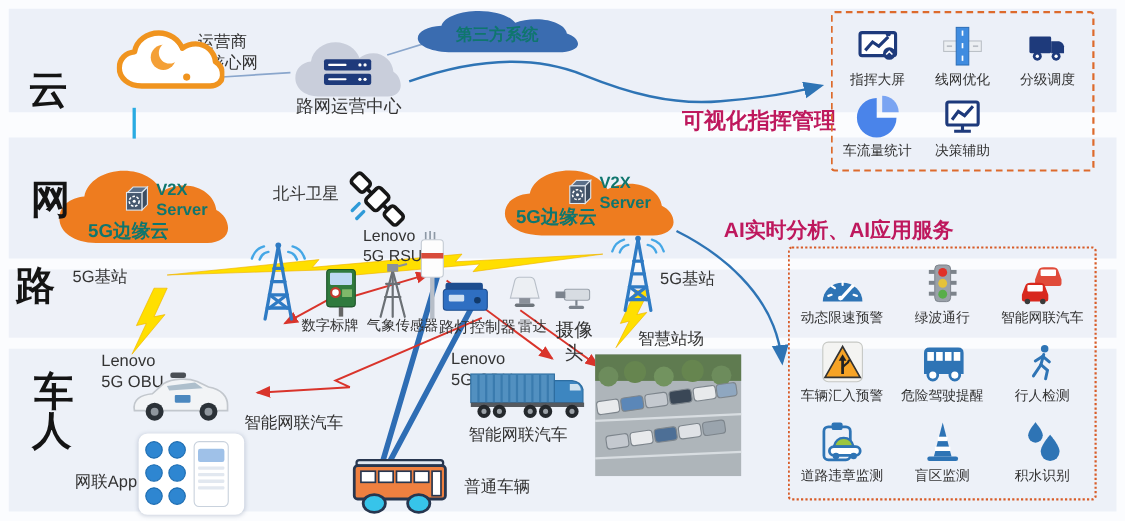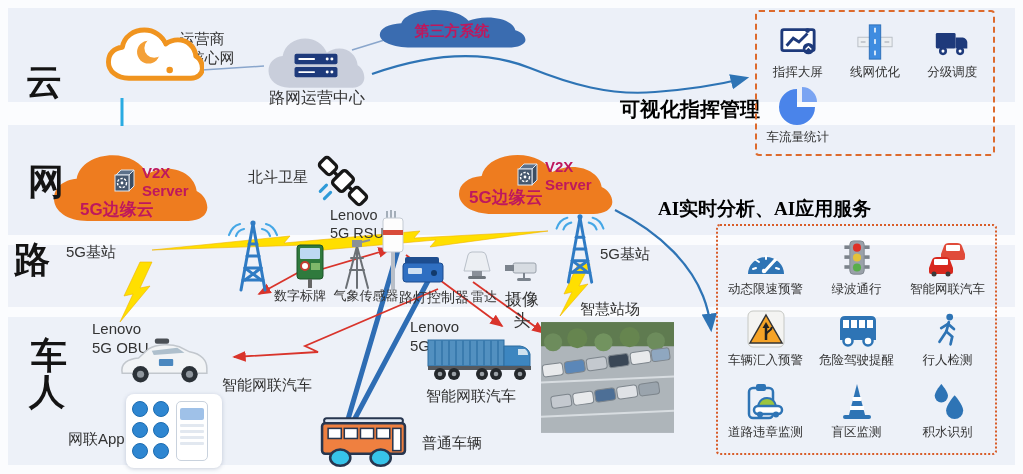--- a/index.html
+++ b/index.html
@@ -9,31 +9,31 @@
   .band.b1{top:8px;height:94px;}
   .band.b2{top:125px;height:110px;}
   .band.b3{top:245px;height:62px;background:#eef1f8;}
   .band.b4{top:317px;height:148px;background:#edf1f8;}
   svg.connectors{position:absolute;left:0;top:0;z-index:1;}
   .node{position:absolute;z-index:2;}
   .layer-label{position:absolute;z-index:3;font-size:36px;font-weight:900;color:#141414;line-height:1;}
   .lbl{color:#333;font-size:15px;line-height:1.25;}
   .pre{white-space:pre-line;}
   .ctr{text-align:center;}
-  .blue-title{color:#000000;font-weight:bold;font-family:Liberation Serif, serif;}
+  .blue-title{color:#be185d;font-weight:bold;}
   .dash-box{position:absolute;z-index:2;border:2px dashed #dd6a2c;border-radius:4px;
             display:grid;box-sizing:border-box;}
   .viz-box{left:755px;top:10px;width:240px;height:146px;grid-template-columns:repeat(3,1fr);
            grid-template-rows:repeat(2,1fr);padding:6px 2px;}
   .ai-box{left:716px;top:224px;width:281px;height:231px;border-style:dotted;border-color:#d85c28;
           grid-template-columns:repeat(3,1fr);grid-template-rows:repeat(3,1fr);padding:6px 2px;}
   .cell{display:flex;flex-direction:column;align-items:center;justify-content:center;}
   .cell .icon{height:40px;display:flex;align-items:flex-end;}
   .cell .tag{font-size:12.5px;color:#333;margin-top:3px;white-space:nowrap;}
-  .cloud-txt{position:absolute;color:#be185d;font-weight:bold;}
+  .cloud-txt{position:absolute;color:#0f766e;font-weight:bold;}
   .app-card{position:absolute;left:126px;top:394px;width:96px;height:74px;background:#fff;
             border-radius:8px;box-shadow:0 1px 4px rgba(60,80,120,.25);z-index:2;padding:7px 6px;box-sizing:border-box;display:flex;gap:5px;}
   .dots{display:grid;grid-template-columns:18px 18px;grid-auto-rows:18px;gap:3px;}
   .app-dot{width:16px;height:16px;border-radius:50%;background:#2e86d1;border:1px solid #1d6cb0;box-sizing:border-box;}
   .app-phone{width:30px;height:58px;background:#fff;border:1.5px solid #c9d2dd;border-radius:5px;position:relative;}
   .app-phone .scr{position:absolute;left:3px;top:6px;right:3px;height:12px;background:#9fc1e8;border-radius:2px;}
   .app-phone .ln{position:absolute;left:3px;right:3px;height:3px;background:#e2e8f0;border-radius:1px;}
 </style>
 </head>
 <body>
@@ -161,20 +161,31 @@
     </div>
     <div class="cell">
       <div class="icon">
           <svg width="40" height="40" viewBox="0 0 40 40">
             <path d="M19,21 L19,3 A18,18 0 1,0 37,21 Z" fill="#4a84ea"></path>
             <path d="M24,16 L24,1 A15,15 0 0,1 39,16 Z" fill="#7aa4f2"></path>
           </svg>
         </div>
       <div class="tag">车流量统计</div>
     </div>
+    <div class="cell">
+      <div class="icon">
+          <svg width="40" height="38" viewBox="0 0 40 40">
+            <rect x="5" y="5" width="30" height="22" rx="2" fill="#fff" stroke="#1e3a7b" stroke-width="3"></rect>
+            <polyline points="10,22 16,14 22,18 30,9" fill="none" stroke="#1e3a7b" stroke-width="3"></polyline>
+            <line x1="20" y1="27" x2="20" y2="32" stroke="#1e3a7b" stroke-width="3"></line>
+            <line x1="12" y1="33" x2="28" y2="33" stroke="#1e3a7b" stroke-width="3"></line>
+          </svg>
+        </div>
+      <div class="tag">决策辅助</div>
+    </div>
   </div>
 
   <div class="node" style="left:50px;top:152px;width:160px;height:80px">
     <svg width="160" height="80" viewBox="0 0 120 72" preserveAspectRatio="none">
         <path d="M28,62 C13,62 3,53 3,42 C3,32 10,25 20,24 C22,11 34,3 47,3 C59,3 69,10 73,20 C77,17 82,15 88,15 C100,15 109,24 110,35 C115,38 118,44 118,50 C118,57 112,62 104,62 Z" fill="#ee7c1f"></path>
       </svg>
     <div class="cloud-txt" style="left:30px;top:46px;font-size:17px">5G边缘云</div>
     <div style="position:absolute;left:62px;top:16px"><svg width="24" height="26" viewBox="0 0 24 26">
           <path d="M4,7 L9,2 L22,2 L17,7 Z" fill="#5b7089" stroke="#dfe6ee"></path>
           <path d="M17,7 L22,2 L22,18 L17,23 Z" fill="#3c4d61" stroke="#dfe6ee"></path>

